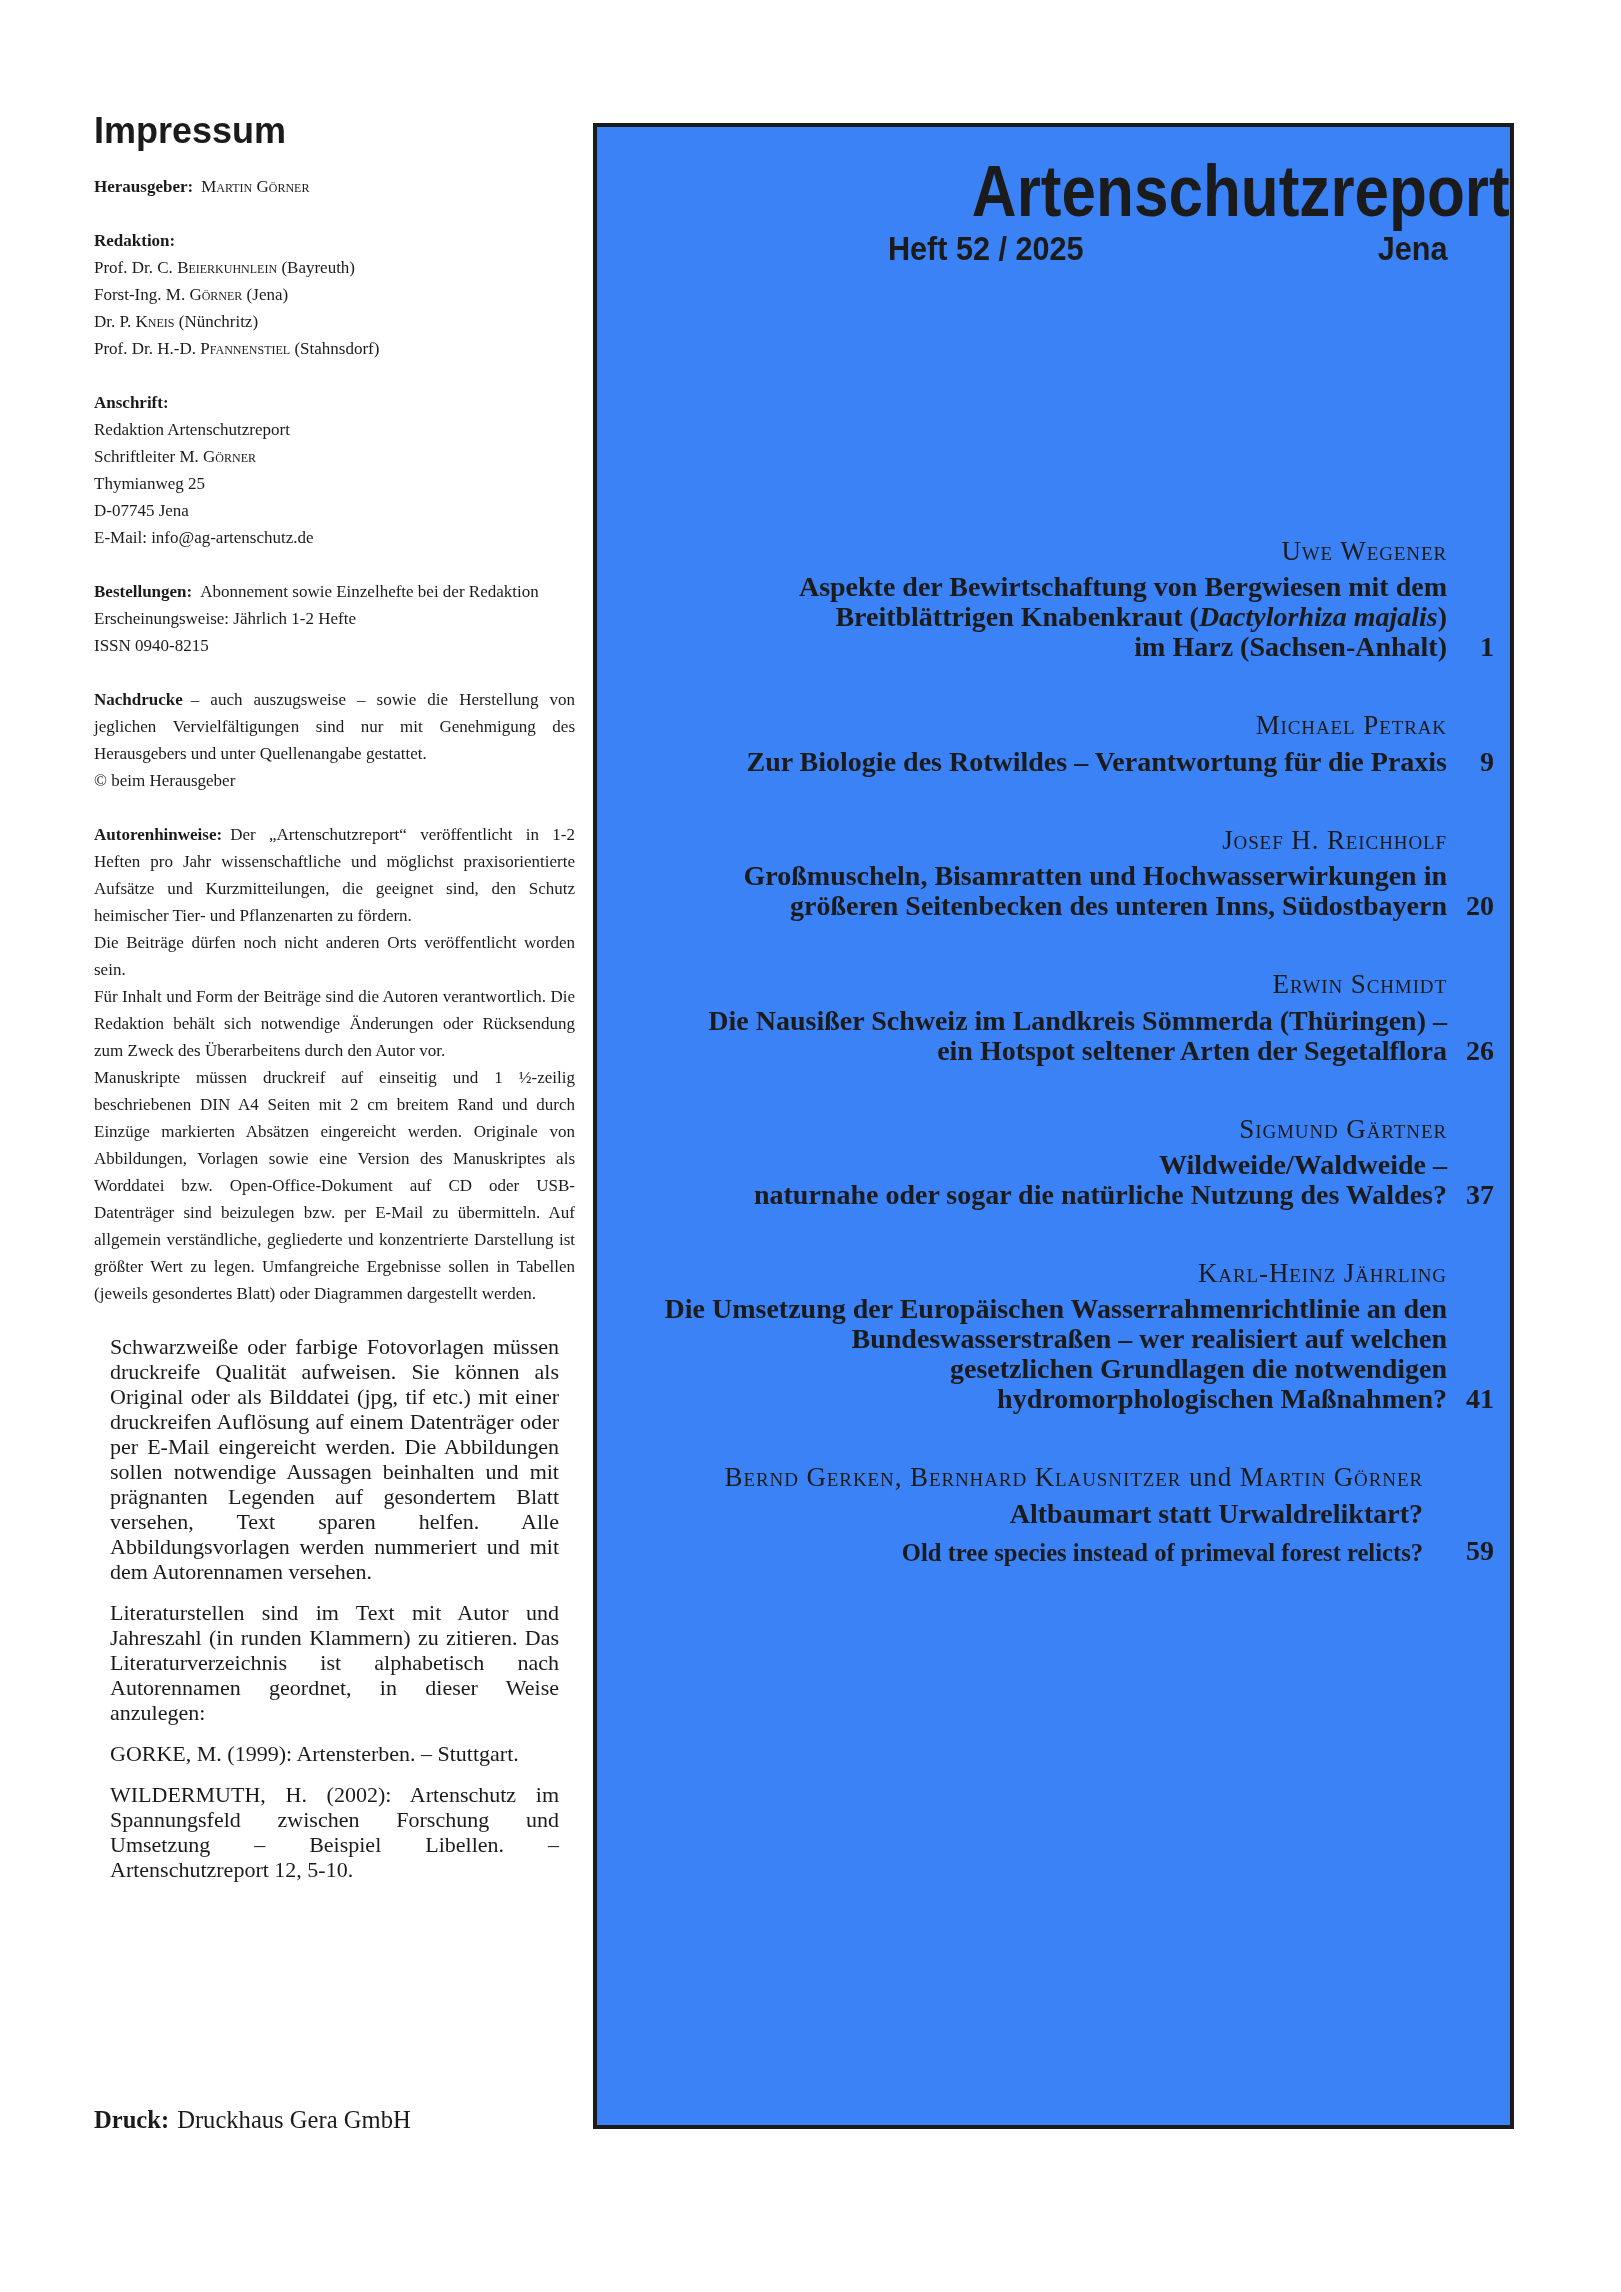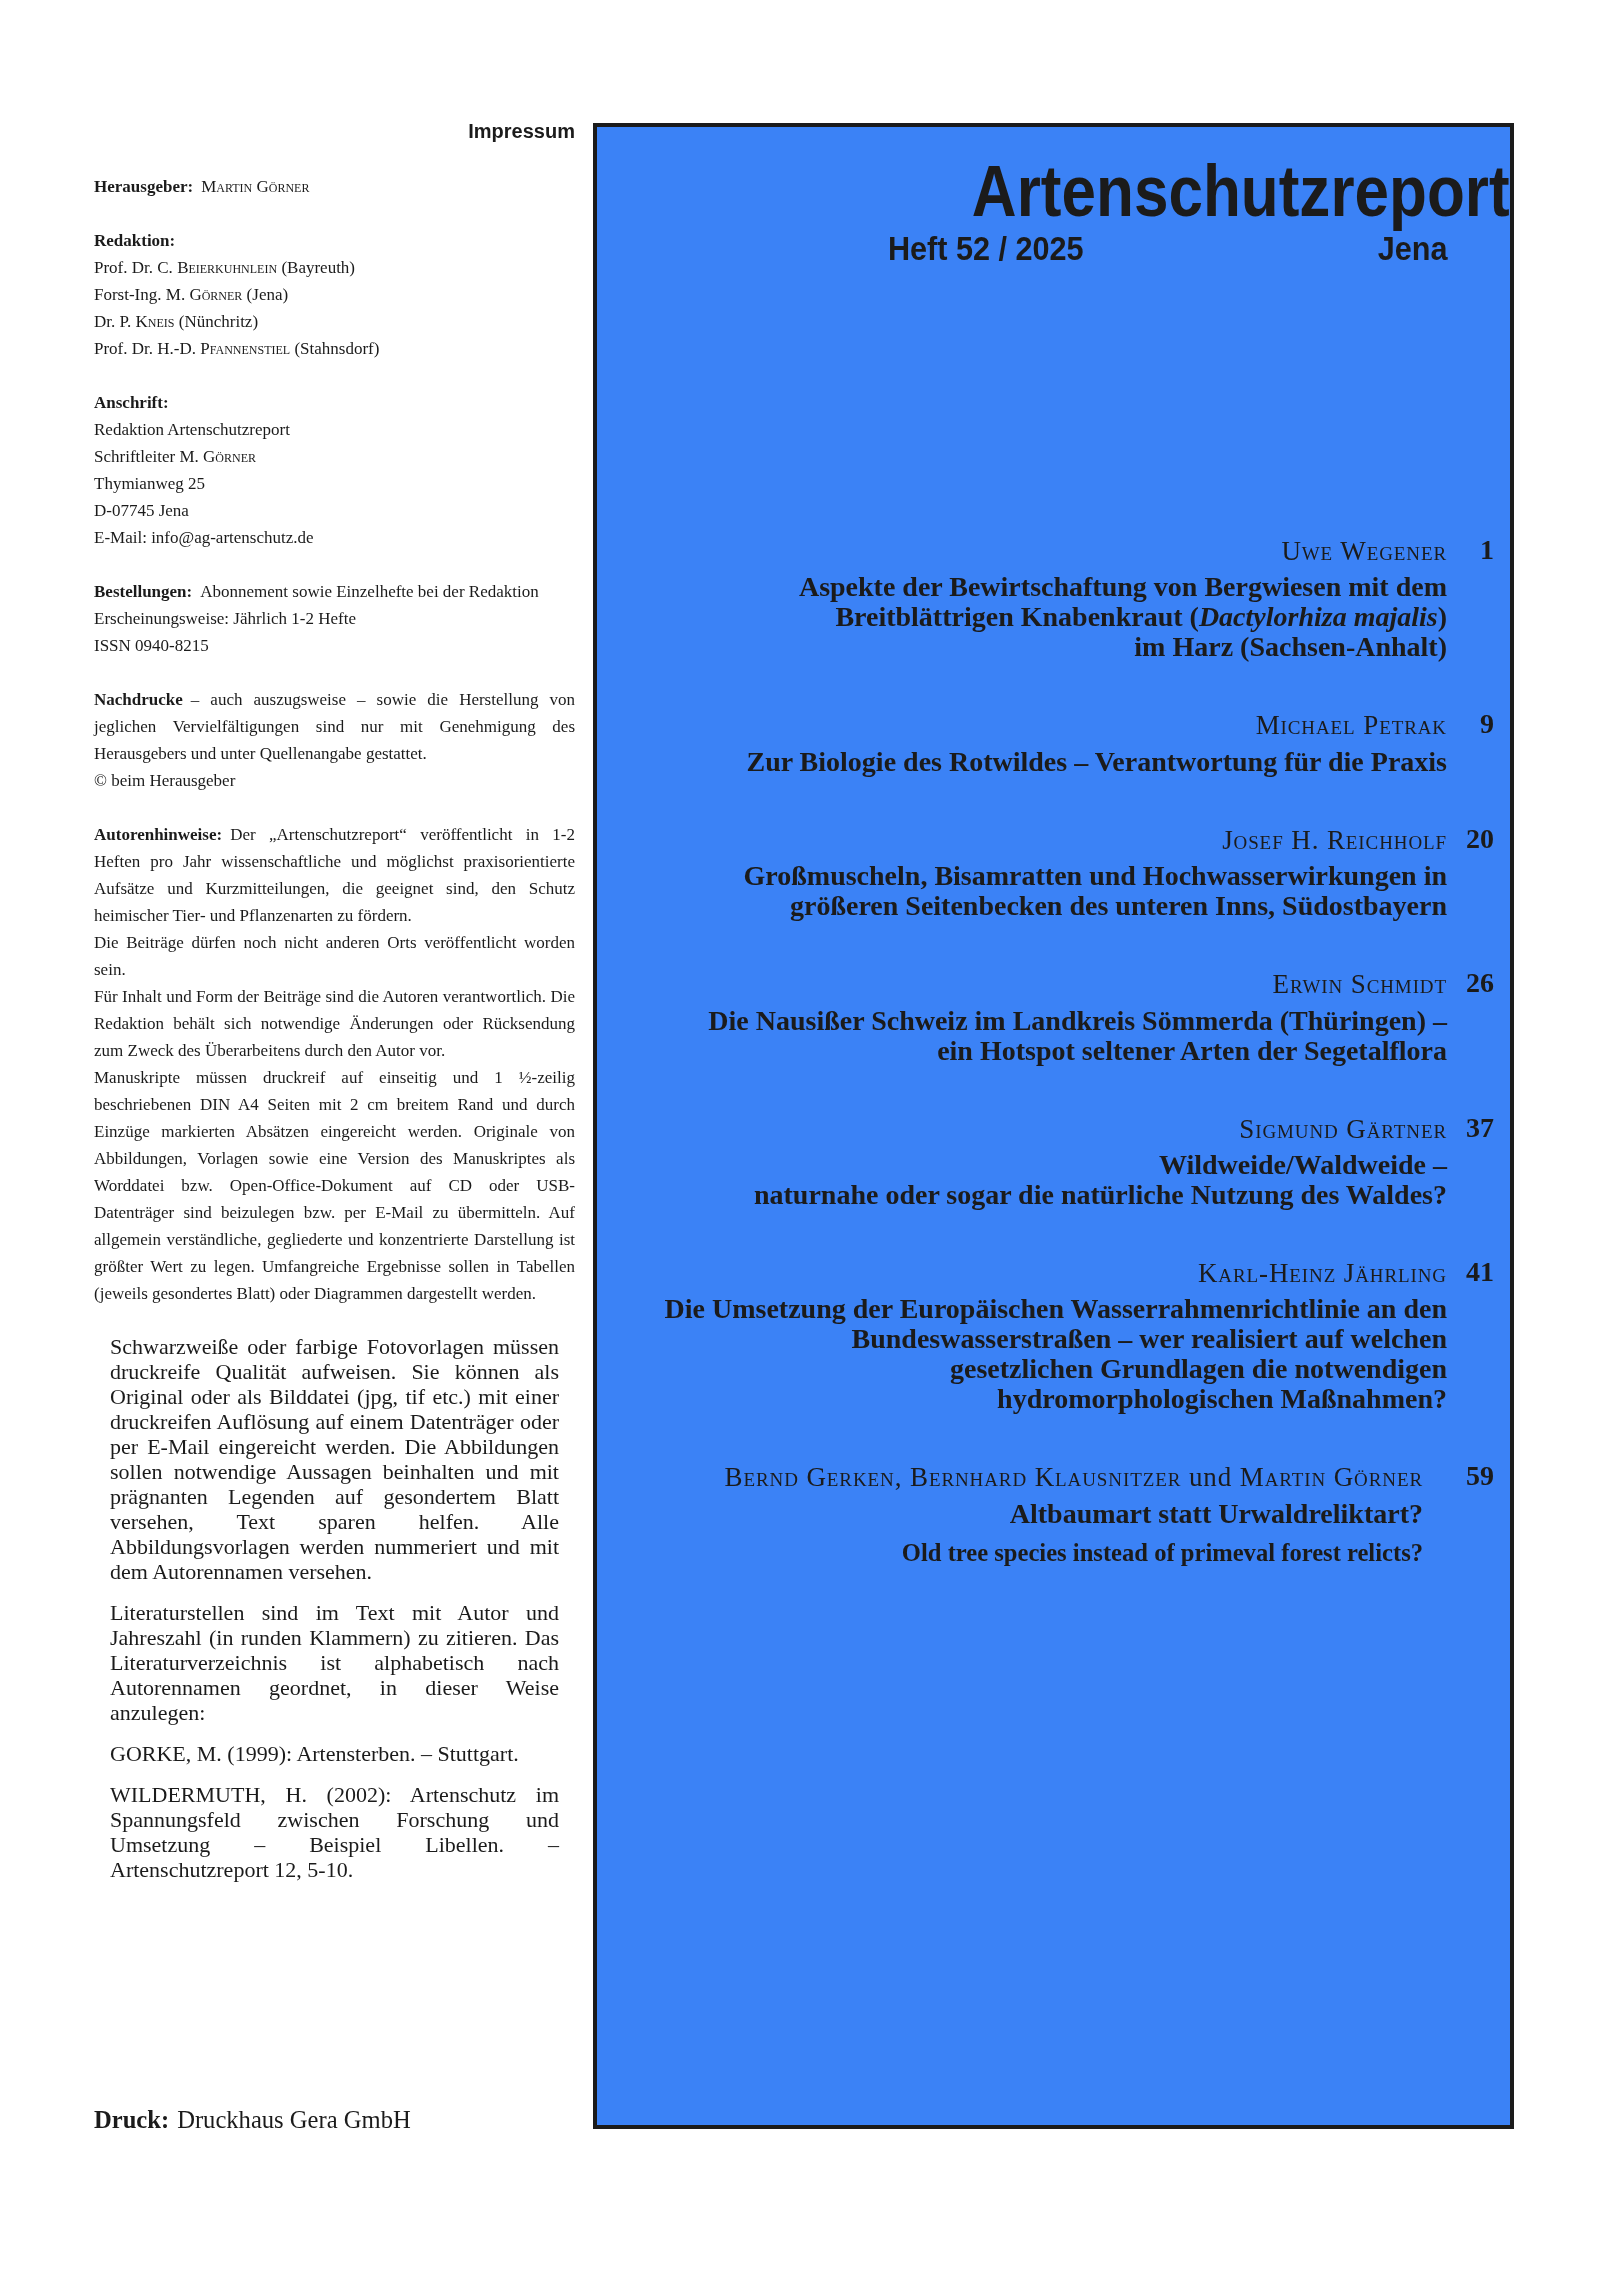--- a/index.html
+++ b/index.html
@@ -5,21 +5,21 @@
   html,body{margin:0;padding:0;}
   body{
     width:1621px;height:2293px;position:relative;background:#ffffff;
     font-family:"Liberation Serif", serif;color:#1b1b1b;
     -webkit-font-smoothing:antialiased;
   }
   
   .left-col{position:absolute;left:94px;top:116px;width:481px;}
   .impressum-heading{
     font-family:"Liberation Sans", sans-serif;font-weight:bold;
-    font-size:20px;line-height:30px;margin:0 0 27px 0;text-align:right;
+    font-size:36px;line-height:30px;margin:0 0 27px 0;
   }
   .sec{margin:0 0 27px 0;font-size:17px;line-height:27px;}
   .sec p{margin:0;text-align:justify;}
   .sec .line{white-space:nowrap;}
   .lead{font-weight:bold;margin-right:8px;}
   .sec-head{font-weight:bold;}
   .sc{font-variant:small-caps;}
   .small-sec{font-size:22px;line-height:25px;margin-bottom:0;}
   .small-sec p{margin:16px;text-align:justify;}
   .druck{position:absolute;left:94px;top:2106px;font-size:24.6px;line-height:27px;}
@@ -35,21 +35,21 @@
     transform:scaleX(0.85);transform-origin:100% 50%;letter-spacing:0px;margin:0;
   }
   .journal-sub{
     display:flex;justify-content:space-between;align-items:flex-end;
     font-family:"Liberation Sans", sans-serif;font-weight:bold;
     font-size:34px;line-height:39px;margin-top:0;
   }
   .journal-sub .issue{transform:scaleX(0.9);transform-origin:0 50%;white-space:nowrap;}
   .journal-sub .city{transform:scaleX(0.9);transform-origin:100% 50%;white-space:nowrap;}
   .toc-list{position:absolute;top:408px;left:52px;right:16px;}
-  .toc-entry{display:flex;align-items:flex-start;margin-bottom:47px;}
+  .toc-entry{display:flex;align-items:flex-end;margin-bottom:47px;}
   .toc-entry:last-child{margin-top:18px;gap:24px;}
   .entry-main{flex:1;text-align:right;}
   .entry-author{
     font-size:27px;line-height:32px;margin-bottom:5.4px;letter-spacing:0.9px;
   }
   .entry-author .sc-seg{font-variant:small-caps;}
   .entry-title{font-weight:bold;font-size:28px;line-height:30px;}
   .entry-title .italic{font-style:italic;}
   .entry-subtitle{font-weight:bold;font-size:24.6px;line-height:27px;margin-top:10.7px;}
   .entry-page{

